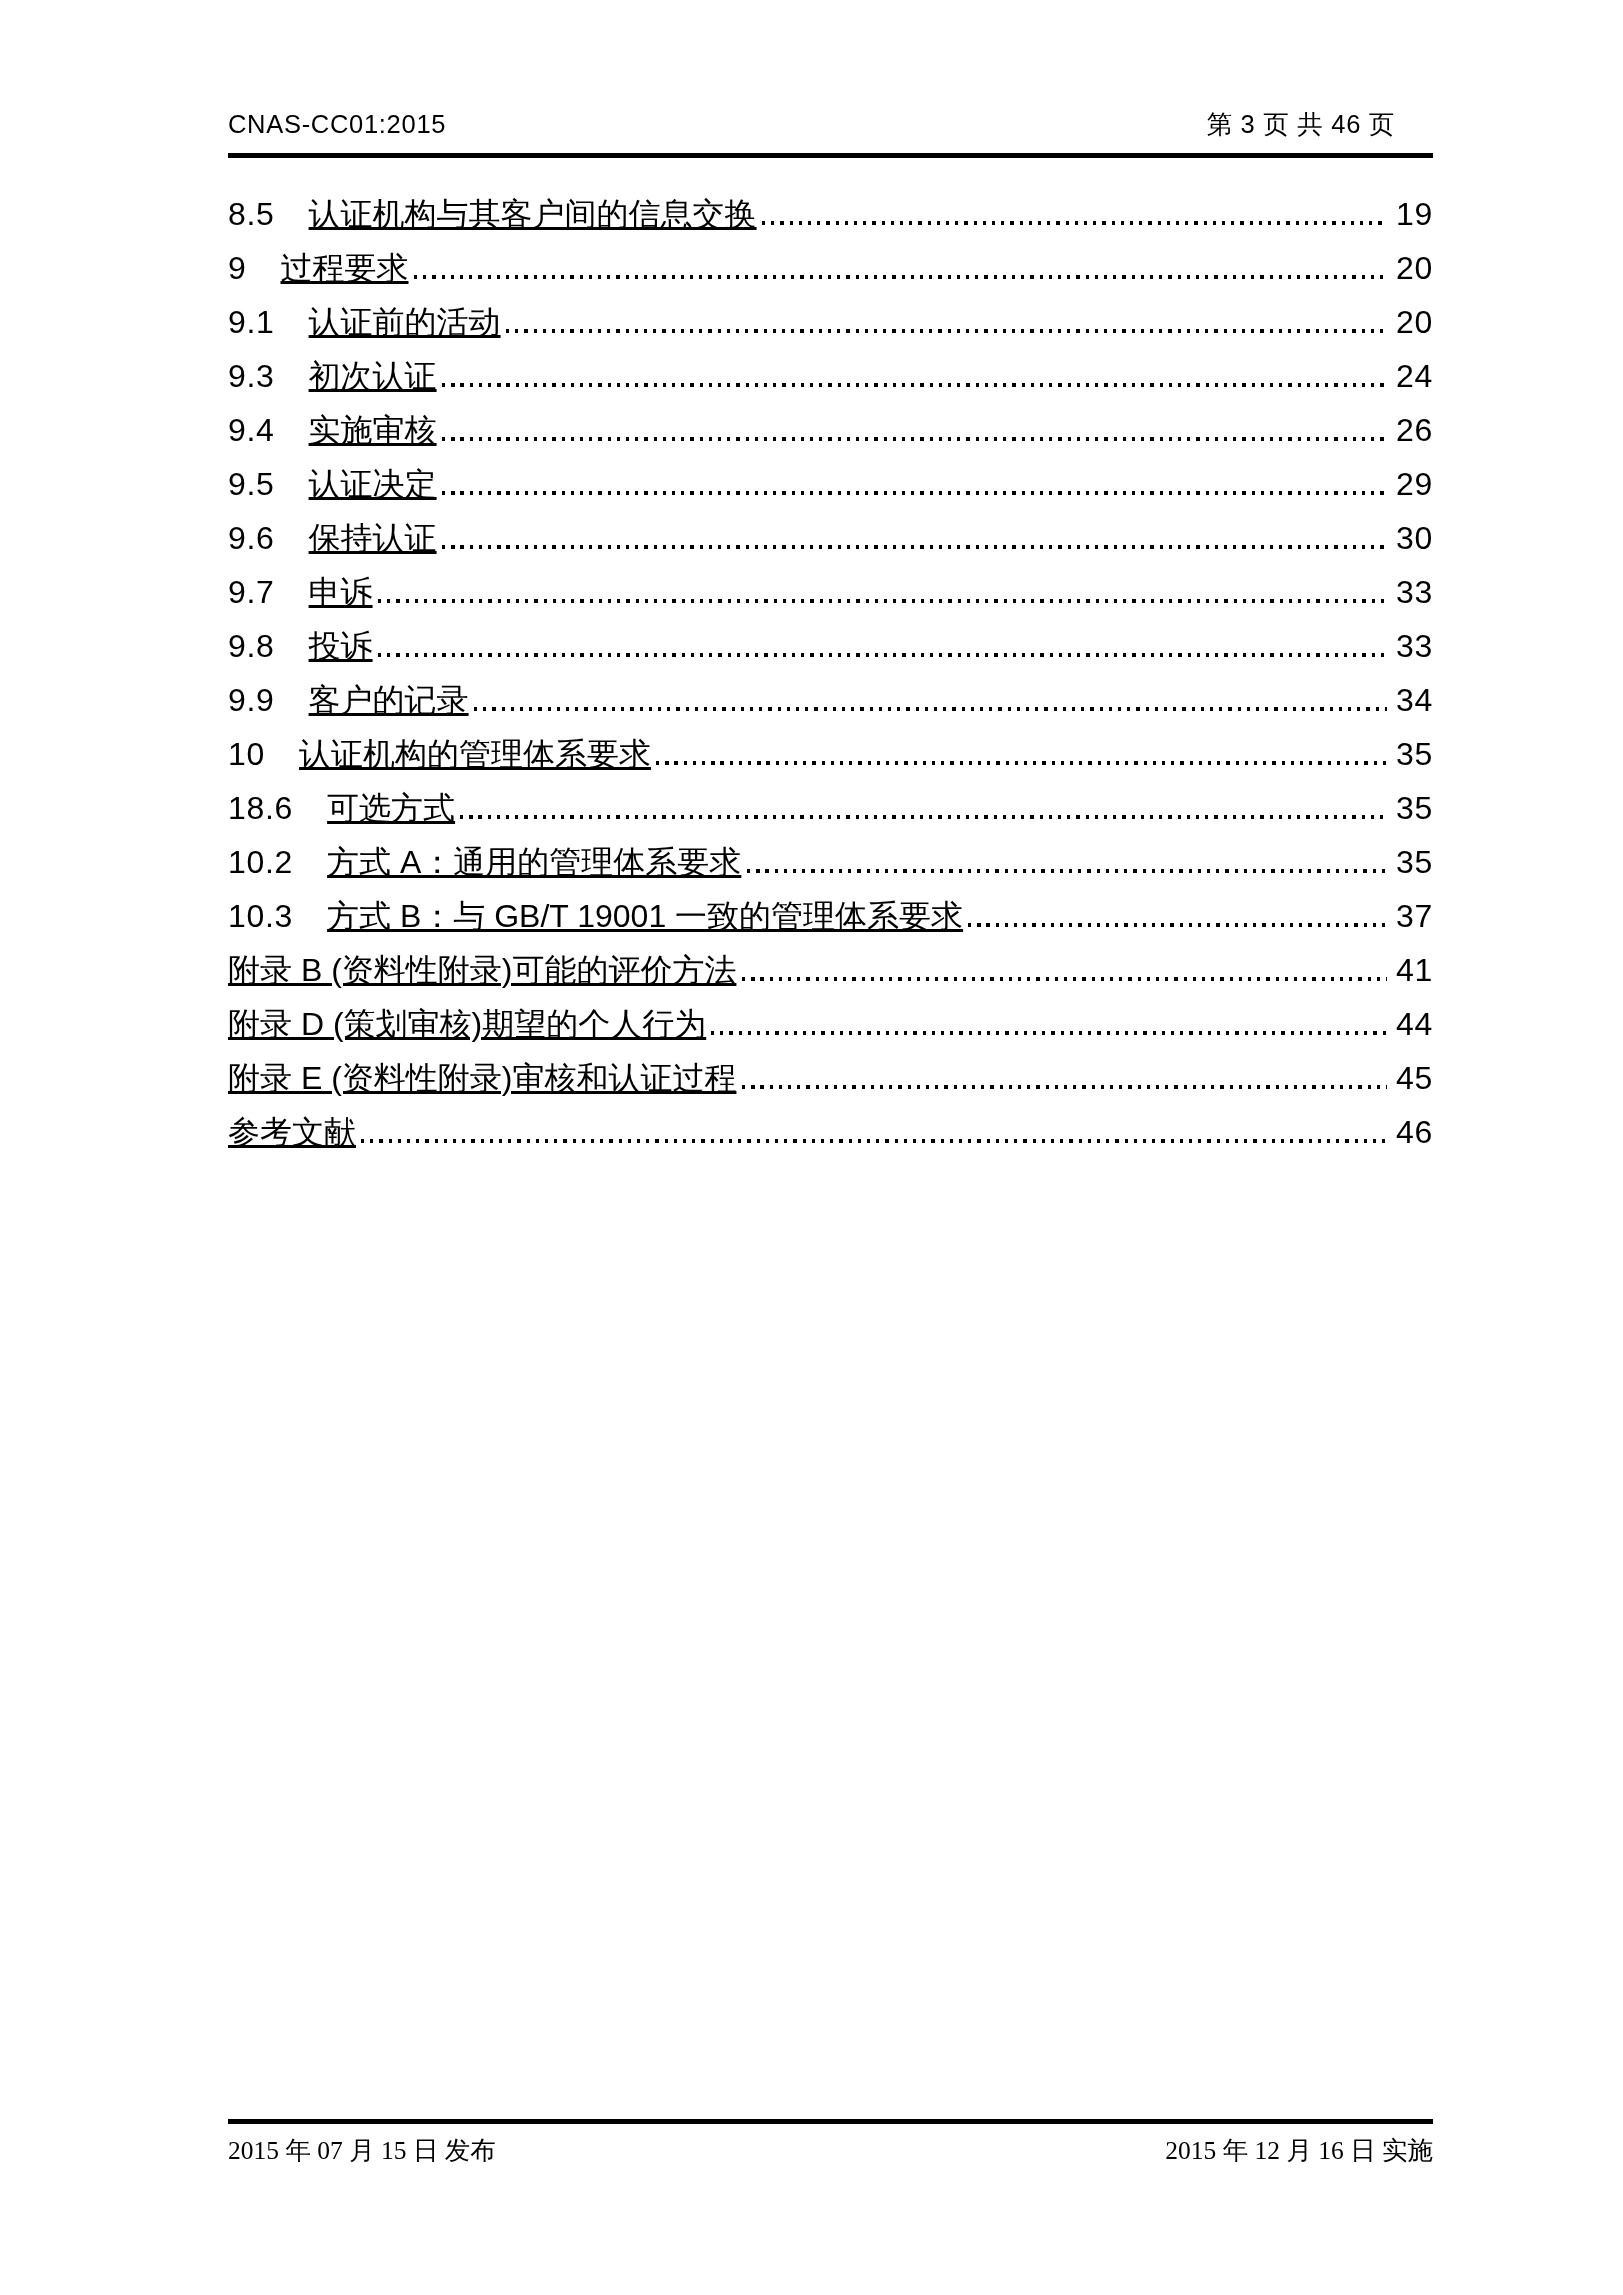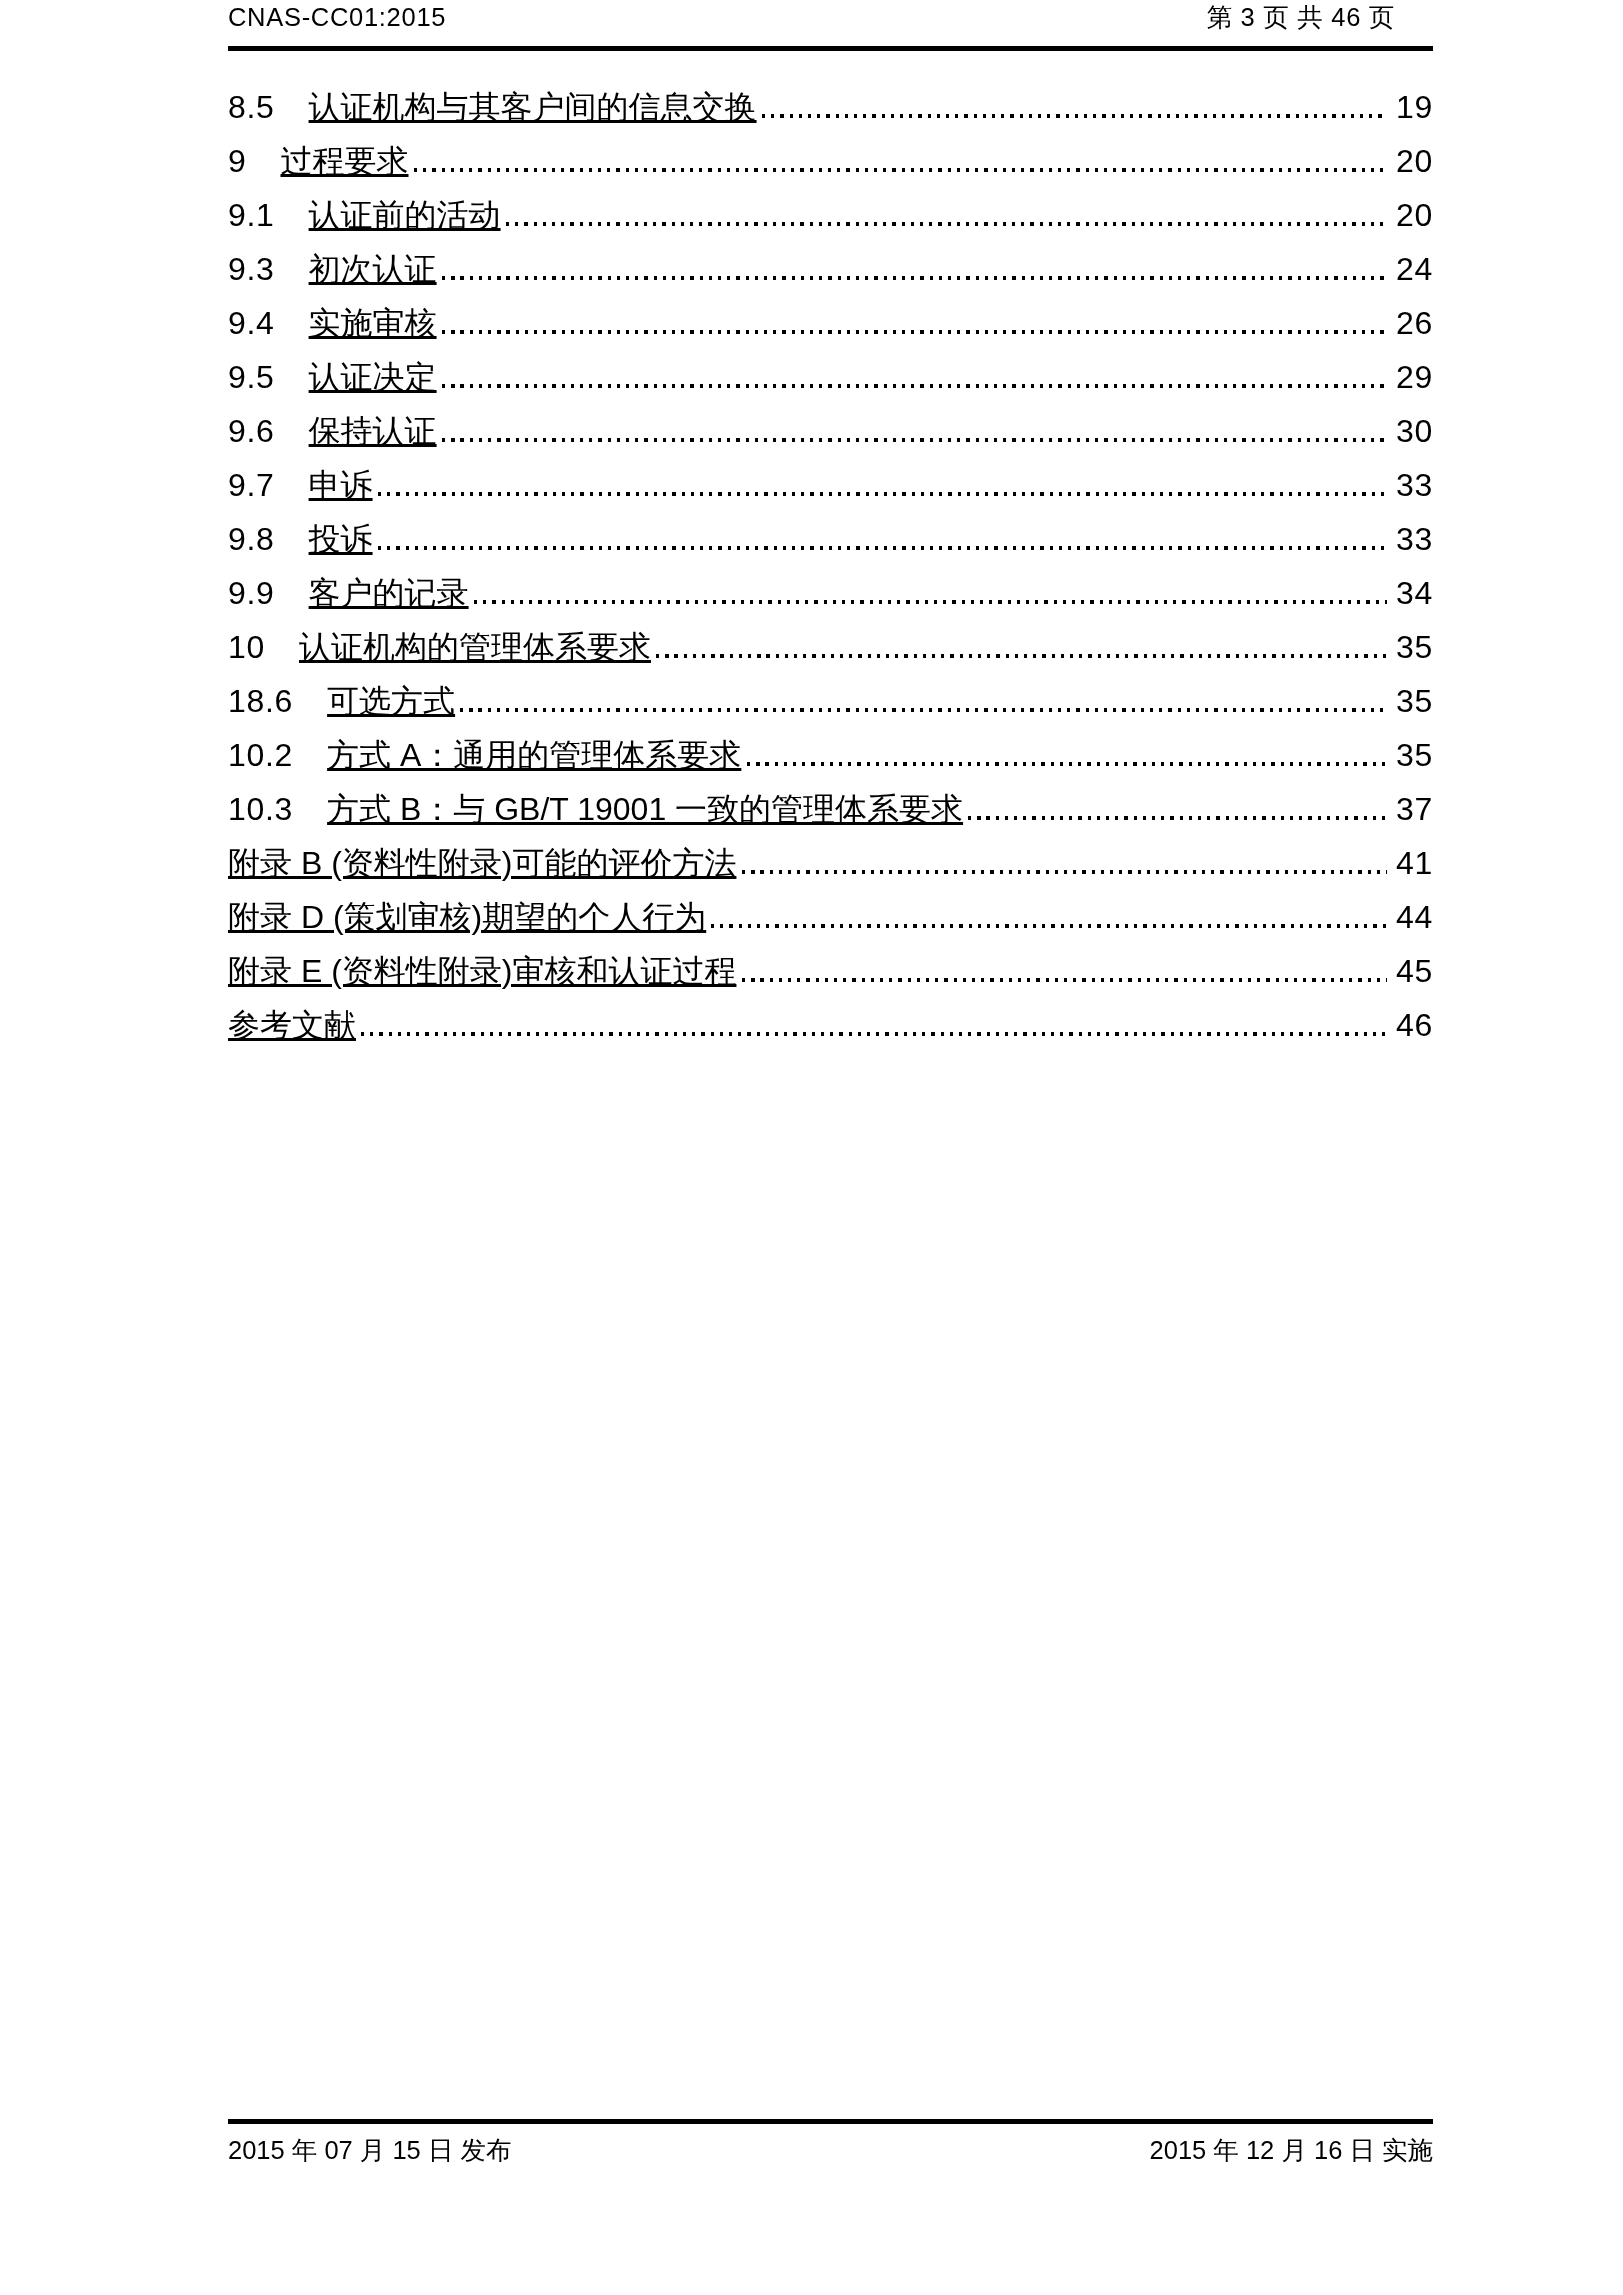--- a/index.html
+++ b/index.html
@@ -18,20 +18,21 @@
     position: absolute;
     left: 228px;
     right: 190px;
     top: 0;
   }
   
   .header {
     display: flex;
     justify-content: space-between;
     align-items: baseline;
+    padding-top: 107px;
     padding-bottom: 10.5px;
     border-bottom: 5.9px solid #000;
     font-size: 25.5px;
     letter-spacing: 0.7px;
   }
   .header .doc-code { white-space: nowrap; }
   .header .page-indicator { white-space: nowrap; padding-right: 38px; }
   
   .toc { margin-top: 29px; }
   .toc-row {
@@ -56,20 +57,21 @@
   .footer {
     position: absolute;
     left: 228px;
     right: 190px;
     top: 2119px;
     border-top: 5.9px solid #000;
     padding-top: 9.2px;
     display: flex;
     justify-content: space-between;
     font-size: 25.5px;
+    font-family: Liberation Serif, serif;
   }
   .footer span { white-space: nowrap; }
 </style>
 </head>
 <body>
 
 <div class="page">
   <div class="content">
 
     <div class="header">

